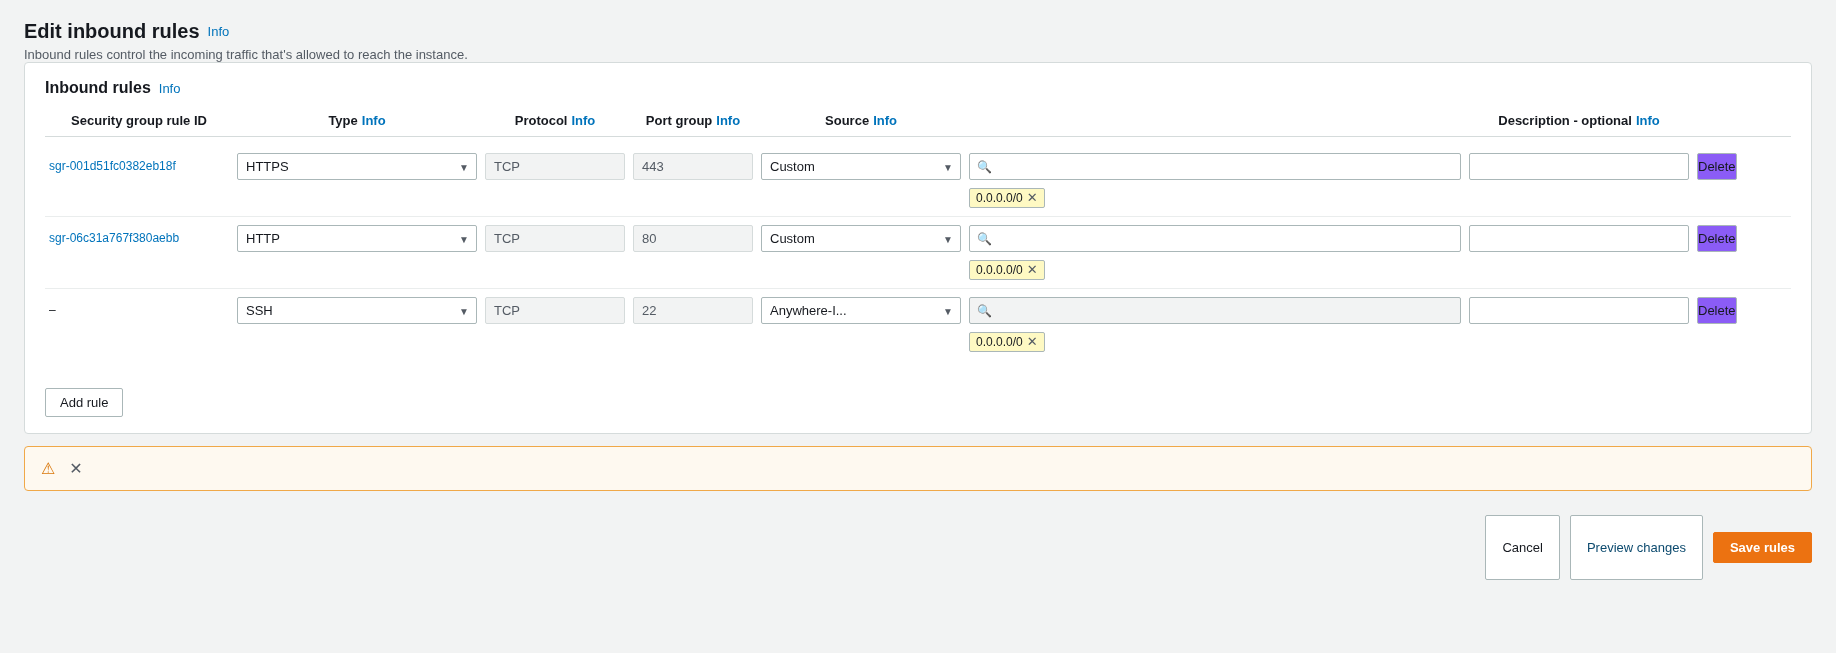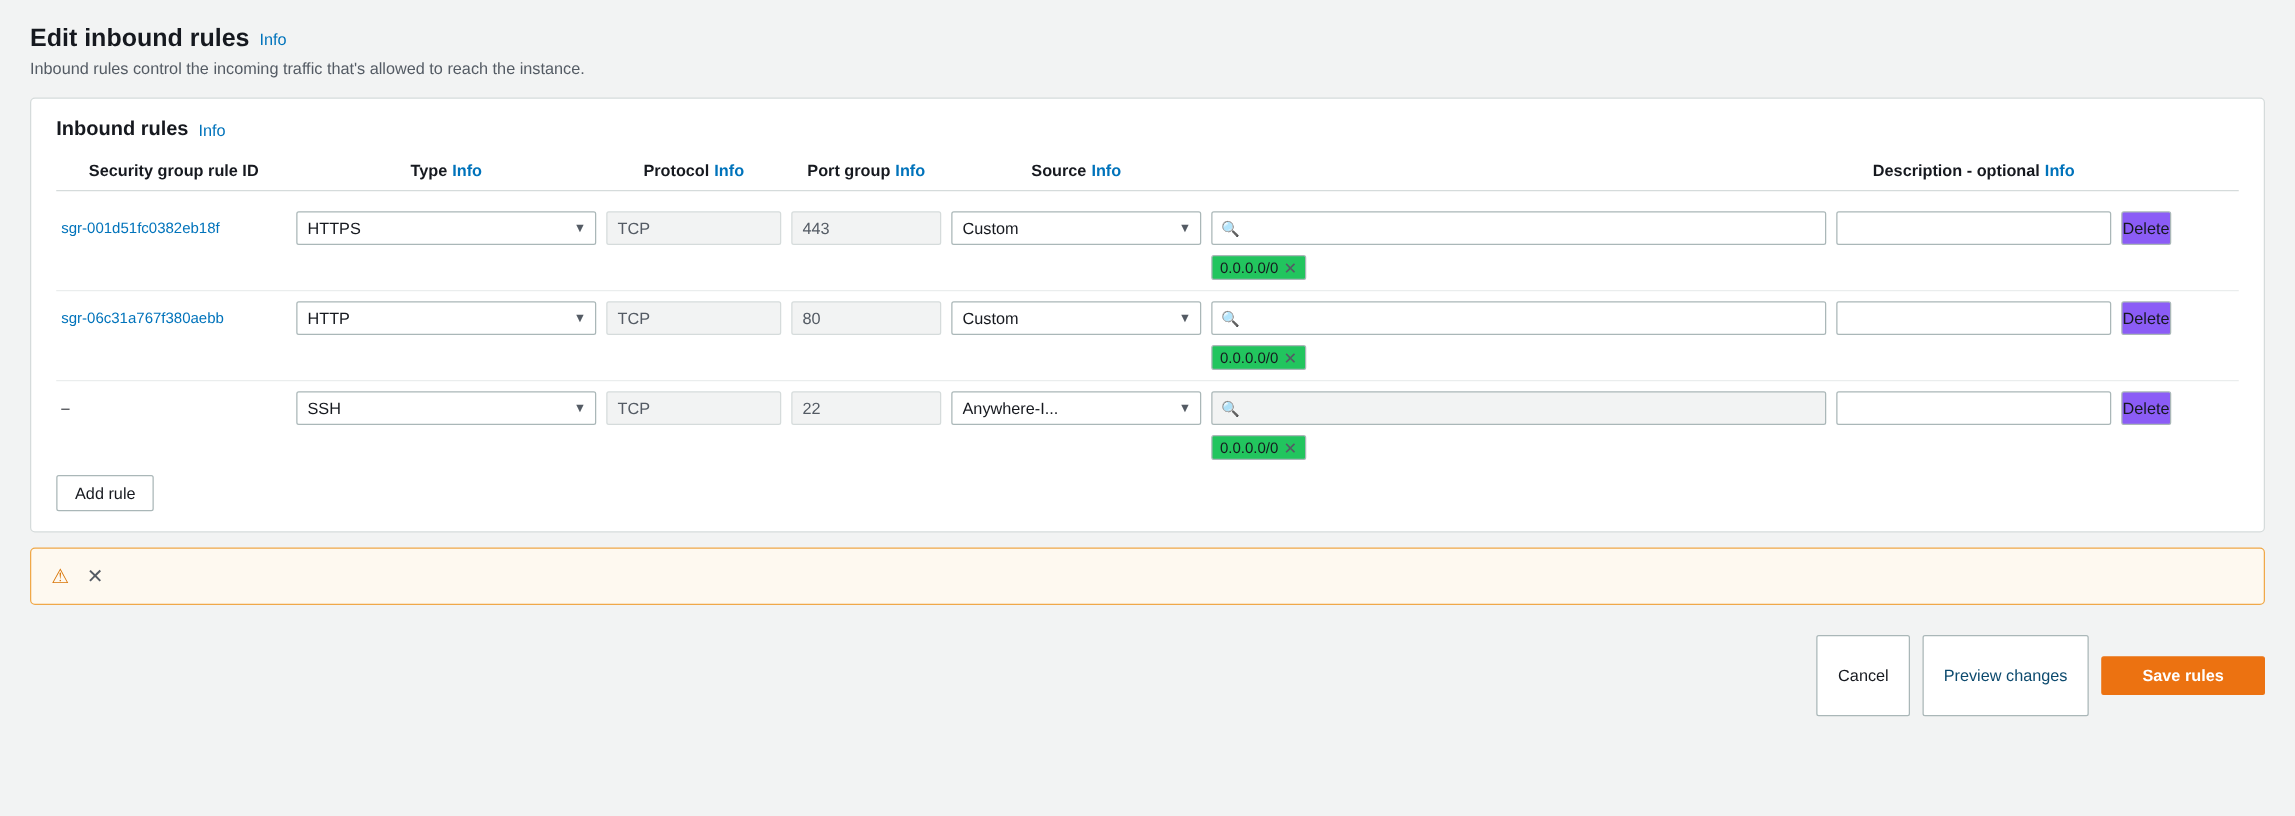--- a/index.html
+++ b/index.html
@@ -27,21 +27,20 @@
     }
     .info-link {
       color: #0073bb;
       text-decoration: none;
       font-size: 13px;
       cursor: pointer;
     }
     .page-subtitle {
       font-size: 13px;
       color: #545b64;
-      margin-bottom: 16px;
     }
     .card {
       background: #fff;
       border: 1px solid #d5dbdb;
       border-radius: 4px;
       padding: 16px 20px;
       margin-bottom: 12px;
     }
     .card-title-row {
       display: flex;
@@ -146,26 +145,26 @@
       cursor: not-allowed;
     }
     .tag-container {
       display: flex;
       flex-wrap: wrap;
       gap: 4px;
       margin-top: 4px;
     }
     .tag {
       display: inline-flex;
-      align-items: center;
+      align-items: flex-start;
       border: 1px solid #aab7b8;
       border-radius: 2px;
       padding: 2px 6px;
       font-size: 12px;
-      background: #22c55e;
+      background: #fef9c3;
       gap: 4px;
     }
     .tag-remove {
       cursor: pointer;
       color: #545b64;
       font-size: 13px;
       line-height: 1;
     }
     .description-input {
       border: 1px solid #aab7b8;
@@ -185,21 +184,21 @@
       white-space: nowrap;
     }
     .add-rule-btn {
       background: #fff;
       border: 1px solid #aab7b8;
       border-radius: 2px;
       padding: 6px 14px;
       font-size: 13px;
       cursor: pointer;
       color: #16191f;
-      margin-top: 4px;
+      margin-top: 28px;
     }
     .warning-banner {
       background: #fef9f0;
       border: 1px solid #f0a848;
       border-radius: 4px;
       padding: 12px 16px;
       display: flex;
       align-items: center;
       gap: 10px;
       margin-bottom: 12px;
@@ -243,21 +242,21 @@
       border-radius: 2px;
       padding: 24px 16px;
       font-size: 13px;
       cursor: pointer;
       color: #0c4a6e;
     }
     .save-btn {
       background: #ec7211;
       border: 1px solid #ec7211;
       border-radius: 2px;
-      padding: 7px 32px;
+      padding: 7px 16px;
       font-size: 13px;
       cursor: pointer;
       color: #fff;
       font-weight: 700;
     }
     .source-col {
       display: flex;
       flex-direction: column;
       gap: 4px;
     }

